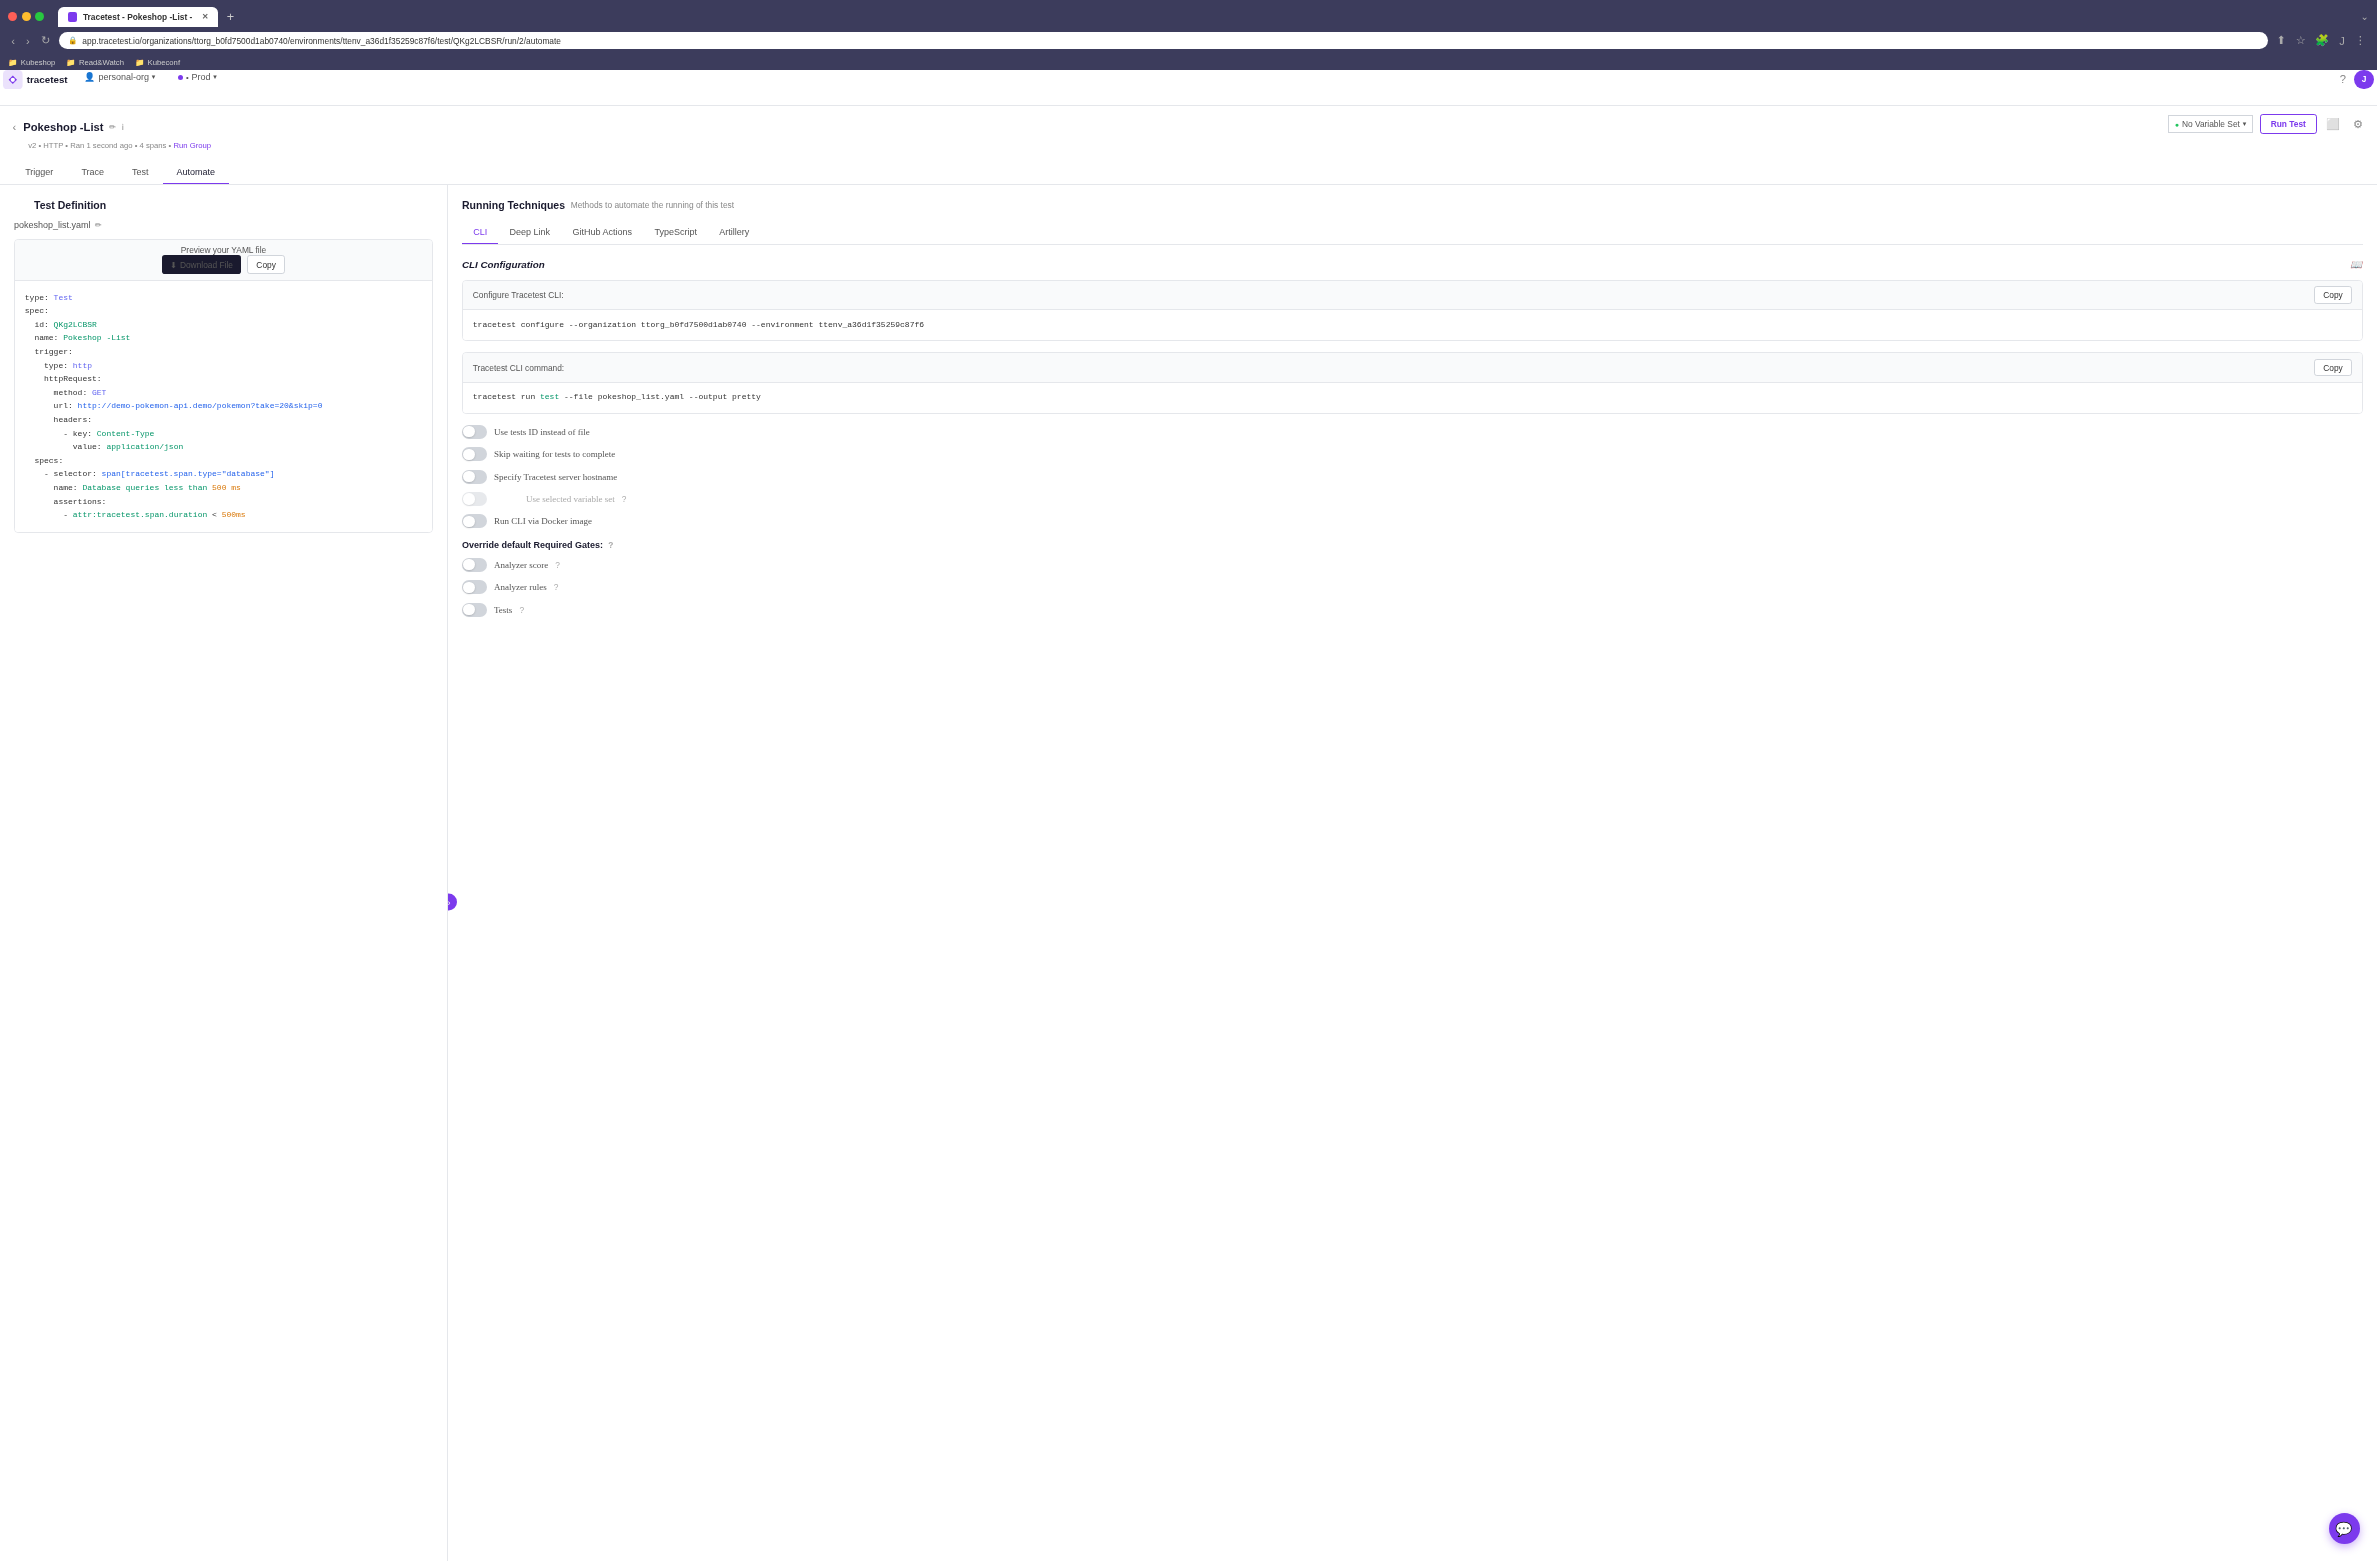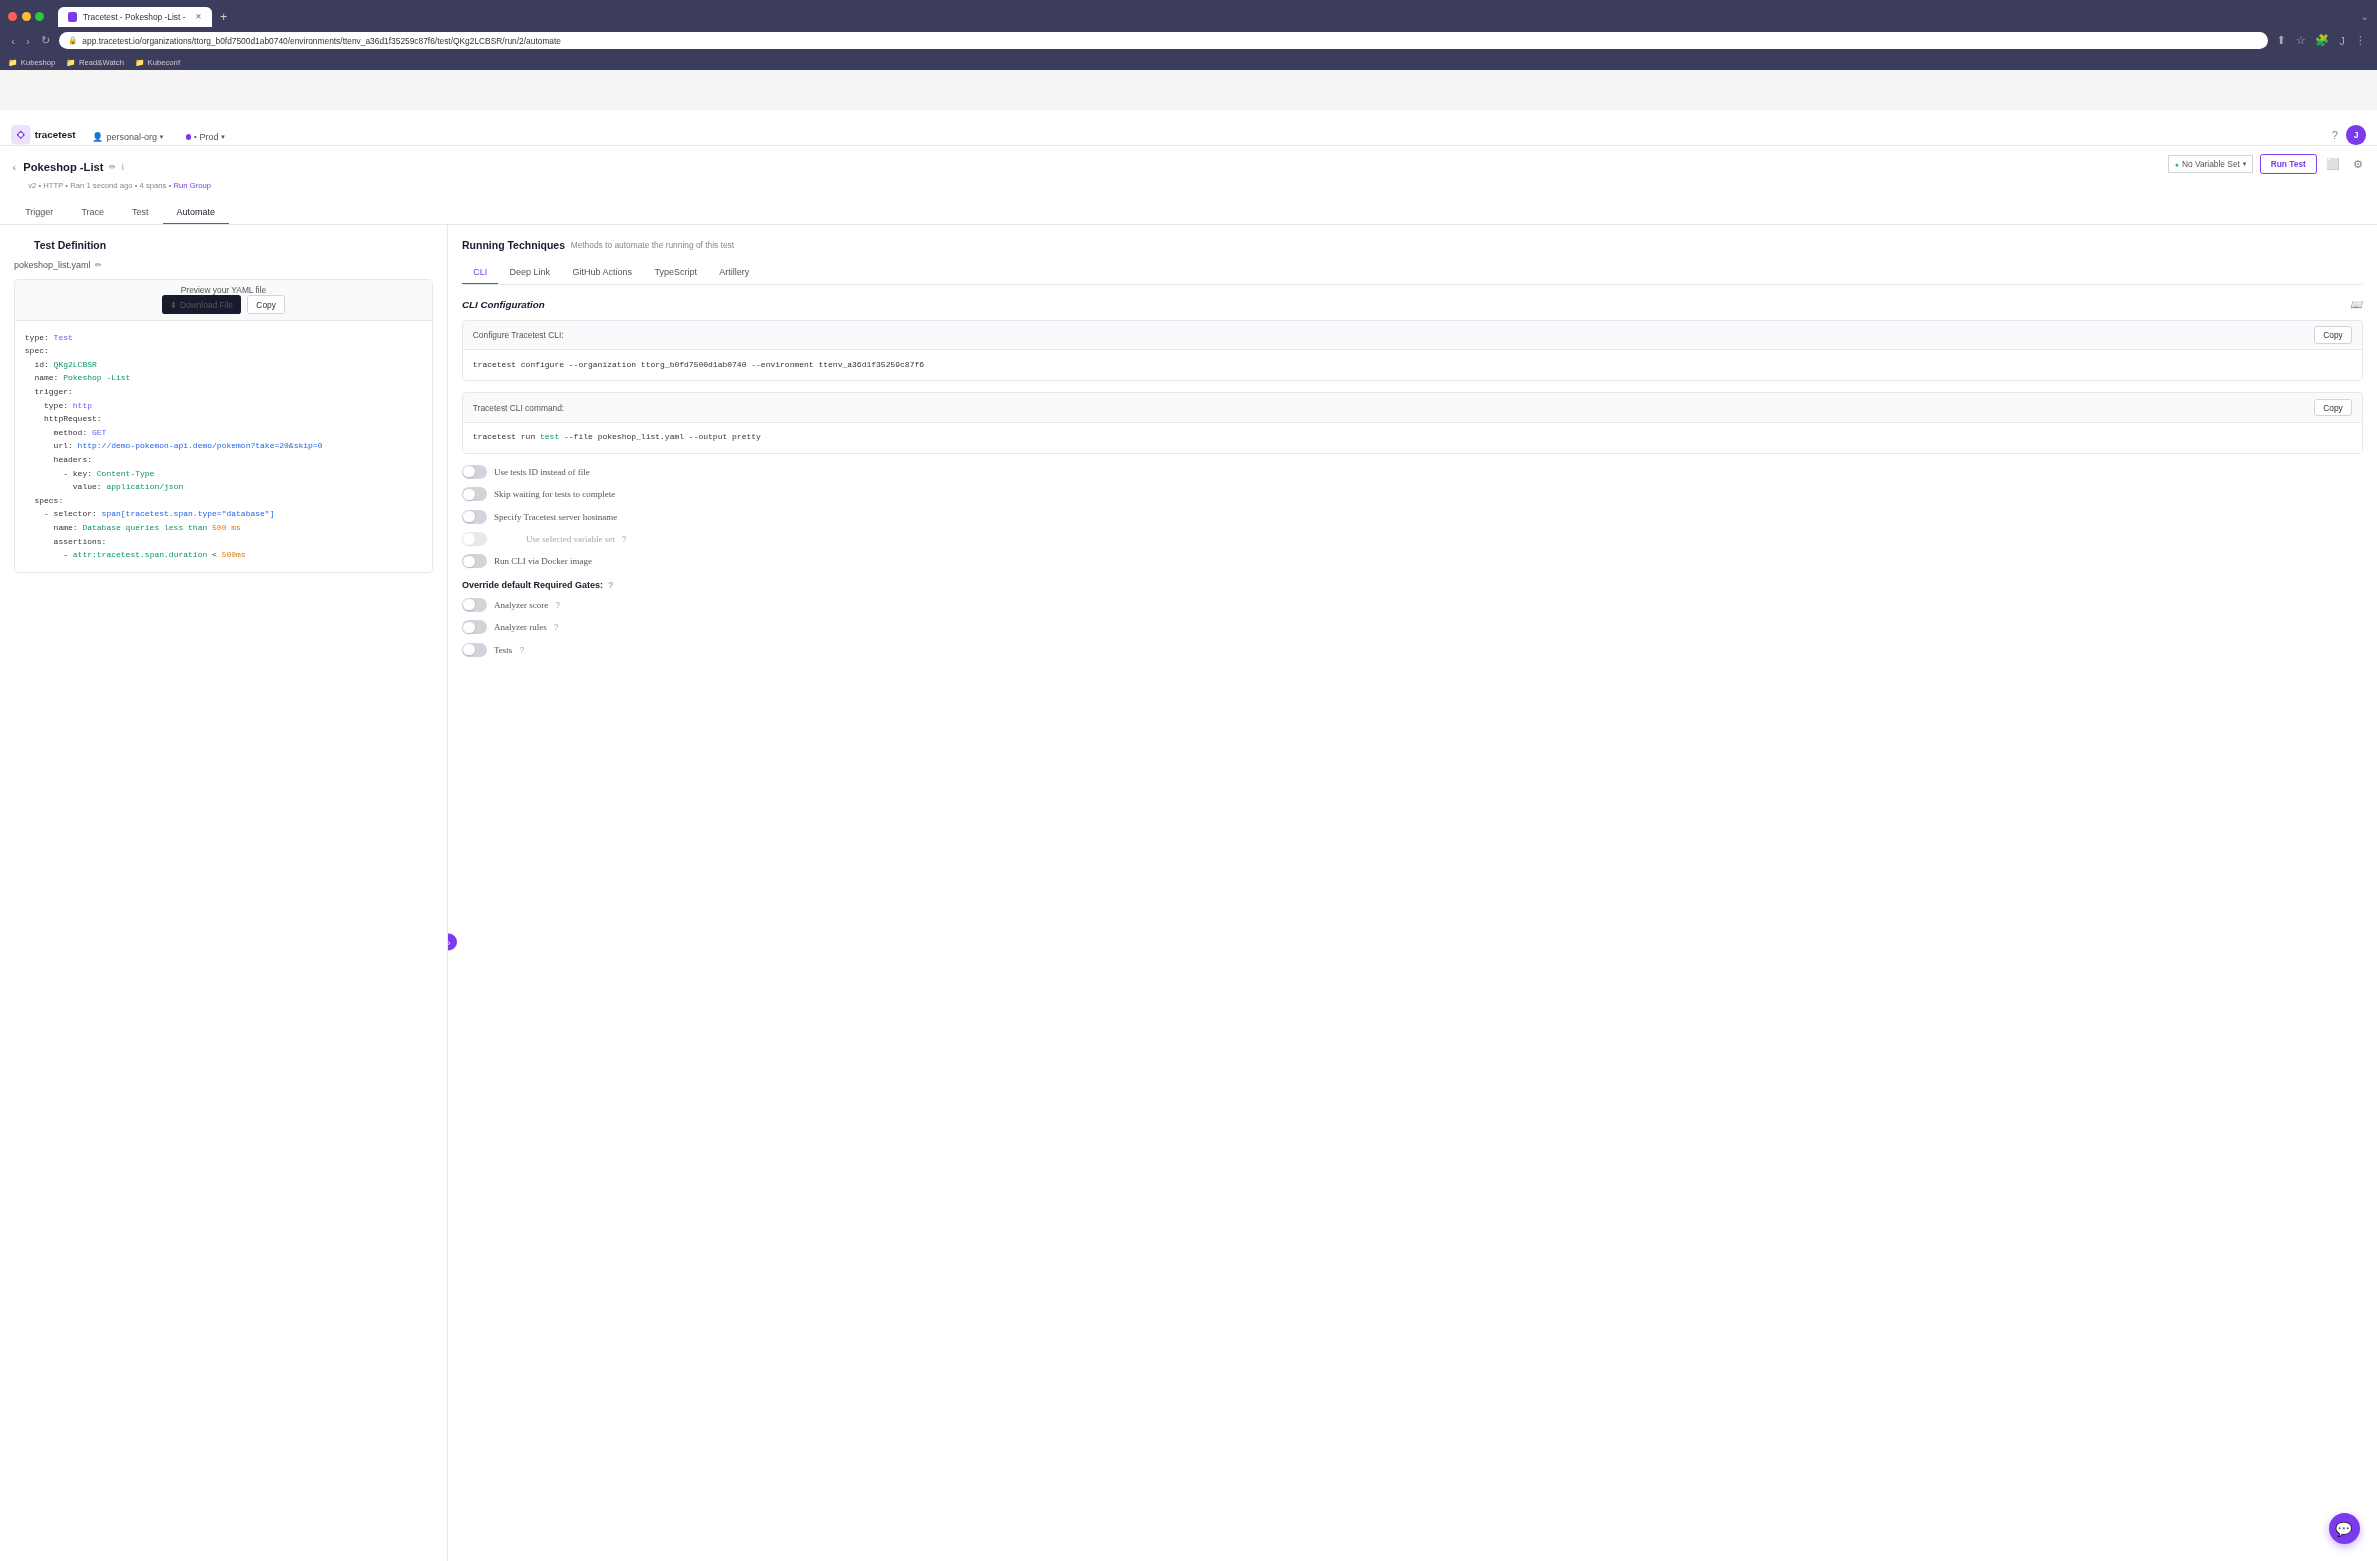--- a/index.html
+++ b/index.html
@@ -7,36 +7,36 @@
 
     
     .browser-chrome { background: #3c3c5c; width: 100%; }
     .browser-titlebar { display: flex; align-items: center; padding: 7px 8.4px 0; gap: 5.6px; background: #3c3c5c; }
     .traffic-lights { display: flex; gap: 4.2px; align-items: center; }
     .traffic-light { width: 9px; height: 9px; border-radius: 50%; }
     .traffic-light.red { background: #ff5f57; }
     .traffic-light.yellow { background: #ffbd2e; }
     .traffic-light.green { background: #28c840; }
     .tab-bar { display: flex; align-items: flex-end; margin-left: 8.4px; flex: 1; }
-    .browser-tab { background: #fff; border-radius: 5.6px 5.6px 0 0; padding: 4.9px 9.8px; display: flex; align-items: center; gap: 5.6px; font-size: 8.4px; color: #333; min-width: 126px; }
+    .browser-tab { background: #fff; border-radius: 5.6px 5.6px 0 0; padding: 4.9px 9.8px; display: flex; align-items: center; gap: 5.6px; font-size: 8.4px; color: #333; min-width: 126px; font-weight: bold; }
     .tab-favicon { width: 9.8px; height: 9.8px; background: #7c3aed; border-radius: 2.1px; display: inline-block; }
     .tab-close { color: #666; cursor: pointer; margin-left: 4.2px; font-size: 7.7px; }
     .tab-new { color: #ccc; background: none; border: none; font-size: 12.6px; padding: 0 5.6px; cursor: pointer; margin-left: 2.8px; align-self: center; }
     .browser-toolbar { background: #3c3c5c; padding: 5.6px 8.4px; display: flex; align-items: center; gap: 5.6px; }
     .nav-btn { background: none; border: none; color: #aaa; font-size: 11.2px; cursor: pointer; padding: 1.4px 2.8px; }
     .address-bar { flex: 1; background: #fff; border-radius: 14px; padding: 3.5px 9.8px; display: flex; align-items: center; gap: 4.2px; font-size: 8.4px; color: #333; }
     .address-bar .lock-icon { color: #555; font-size: 7.7px; }
     .toolbar-icons { display: flex; gap: 4.2px; align-items: center; color: #aaa; font-size: 11.2px; }
     .toolbar-icon { cursor: pointer; padding: 1.4px 2.8px; }
     .bookmarks-bar { background: #3c3c5c; padding: 2.8px 8.4px; display: flex; gap: 11.2px; }
     .bookmark-item { color: #ccc; font-size: 7.7px; cursor: pointer; display: flex; align-items: center; gap: 2.8px; }
 
     
     .app-container { background: #fff; min-height: 490px; }
-    .app-header { background: #fff; border-bottom: 0.7px solid #e5e7eb; padding: 0 11px; display: flex; align-items: flex-end; height: 36px; gap: 11.2px; margin-top: 40px; }
+    .app-header { background: #fff; border-bottom: 0.7px solid #e5e7eb; padding: 0 3px; display: flex; align-items: flex-start; height: 36px; gap: 11.2px; }
     .logo { display: flex; align-items: center; gap: 4.2px; font-weight: 600; color: #1a1a2e; font-size: 9.8px; }
     .logo-icon { width: 19.6px; height: 19.6px; }
     .org-selector { display: flex; align-items: center; gap: 2.8px; color: #555; font-size: 9px; cursor: pointer; padding: 2.8px 5.6px; border-radius: 2.8px; }
     .env-selector { display: flex; align-items: center; gap: 2.8px; color: #555; font-size: 9px; cursor: pointer; padding: 2.8px 5.6px; border-radius: 2.8px; }
     .env-selector .dot { width: 5.6px; height: 5.6px; border-radius: 50%; background: #7c3aed; display: inline-block; }
     .header-right { margin-left: auto; display: flex; align-items: center; gap: 8.4px; }
     .help-icon { color: #888; cursor: pointer; font-size: 11.2px; }
     .user-avatar { width: 19.6px; height: 19.6px; border-radius: 50%; background: #7c3aed; color: #fff; display: flex; align-items: center; justify-content: center; font-size: 8.4px; font-weight: 600; }
 
     

